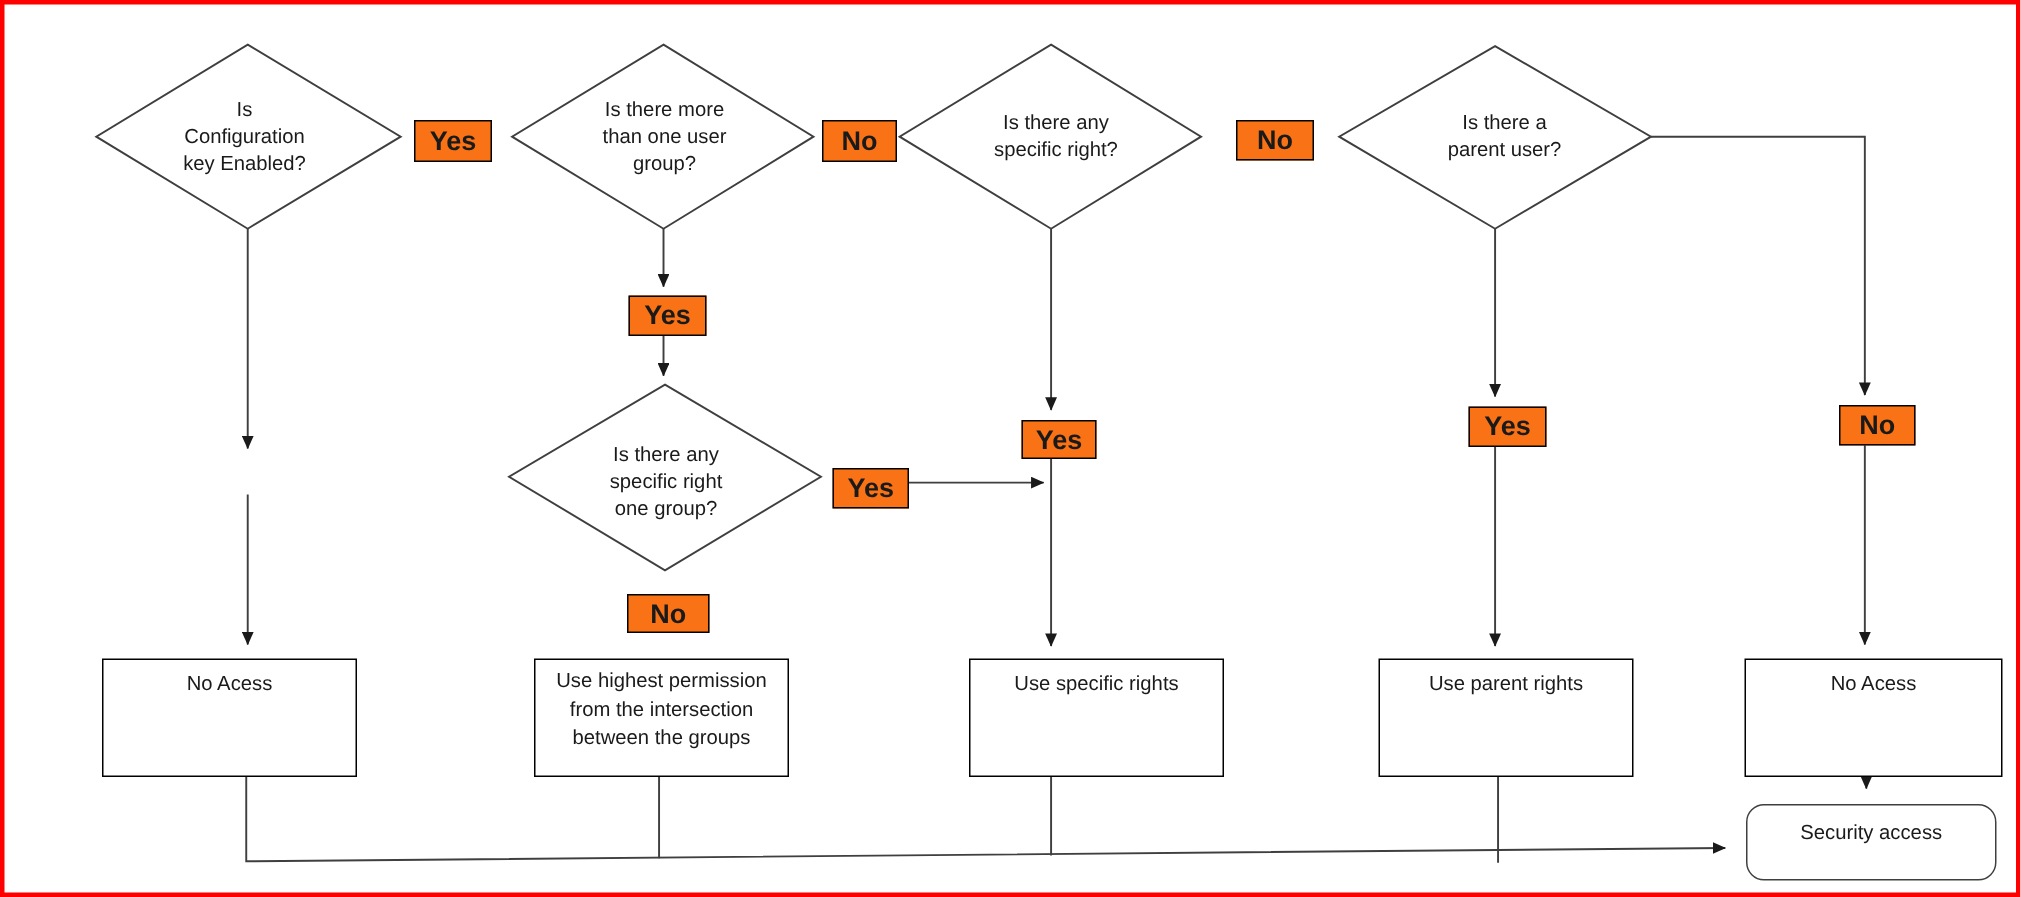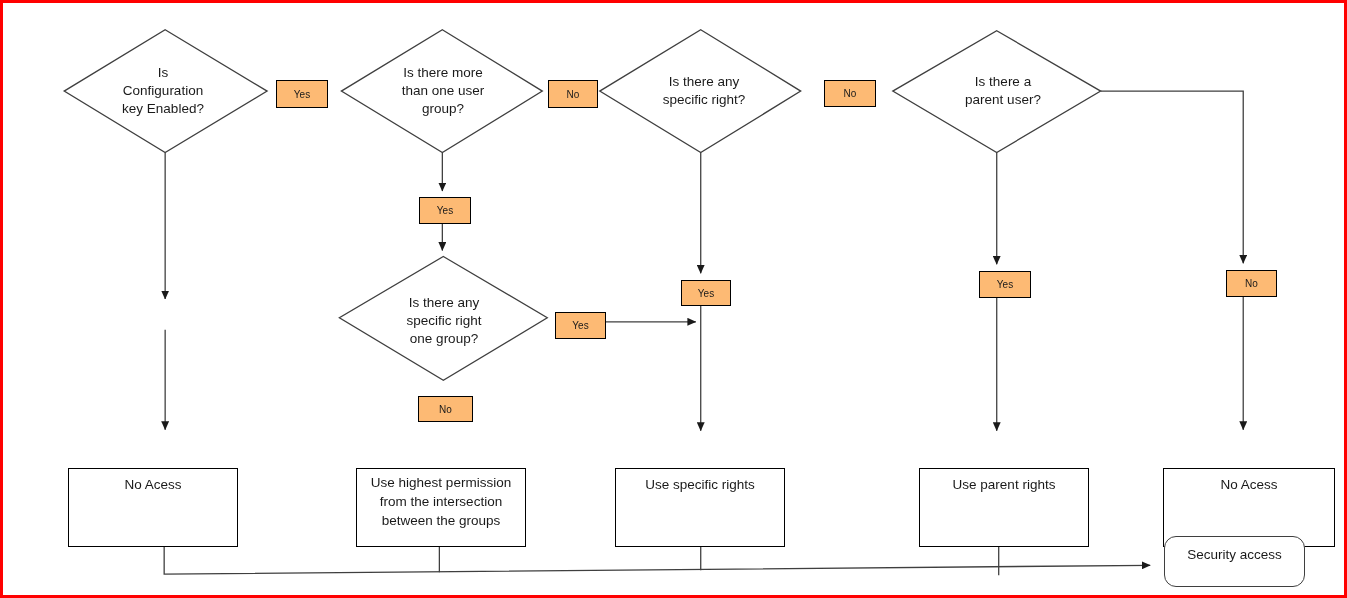--- a/index.html
+++ b/index.html
@@ -26,43 +26,43 @@
     text-align:center;
     font-size:13.5px;
     line-height:18px;
     white-space:pre-line;
     color:var(--ink);
   }
   .tag{
     position:absolute;
     box-sizing:border-box;
     border:1.5px solid #000000;
-    background:#fdba74;
+    background:#f97316;
     display:flex;align-items:center;justify-content:center;
-    font-size:10px;
+    font-size:18px;
     color:var(--ink);
+    font-weight:bold;
   }
   .result{
     position:absolute;
     box-sizing:border-box;
     border:1.5px solid #000000;
     background:#ffffff;
     top:436px;height:79px;width:170px;
     text-align:center;
     padding-top:6px;
     font-size:13.5px;
     line-height:19px;
     white-space:pre-line;
     color:var(--ink);
-    margin-top:29px;
   }
   .terminator{
     position:absolute;
     box-sizing:border-box;
-    left:1161px;top:533px;width:141px;height:51px;
+    left:1161px;top:533px;width:167px;height:51px;
     border:1.5px solid var(--stroke);
     border-radius:12px;
     background:#ffffff;
     text-align:center;
     padding-top:10px;
     font-size:13.5px;
     color:var(--ink);
   }
 </style>
 </head>
@@ -123,19 +123,19 @@
   <div class="tag" style="left:552px;top:309px;width:51px;height:27px;">Yes</div>
   <div class="tag" style="left:415px;top:393px;width:55px;height:26px;">No</div>
   <div class="tag" style="left:678px;top:277px;width:50px;height:26px;">Yes</div>
   <div class="tag" style="left:976px;top:268px;width:52px;height:27px;">Yes</div>
   <div class="tag" style="left:1223px;top:267px;width:51px;height:27px;">No</div>
 
   <div class="result" style="left:65px;">No Acess</div>
   <div class="result" style="left:353px;padding-top:4px;">Use highest permission
 from the intersection
 between the groups</div>
-  <div class="result" style="left:612px;">Use specific rights</div>
+  <div class="result" style="left:643px;">Use specific rights</div>
   <div class="result" style="left:916px;">Use parent rights</div>
   <div class="result" style="left:1160px;width:172px;">No Acess</div>
 
   <div class="terminator">Security access</div>
 
 </div>
 
 </body></html>

